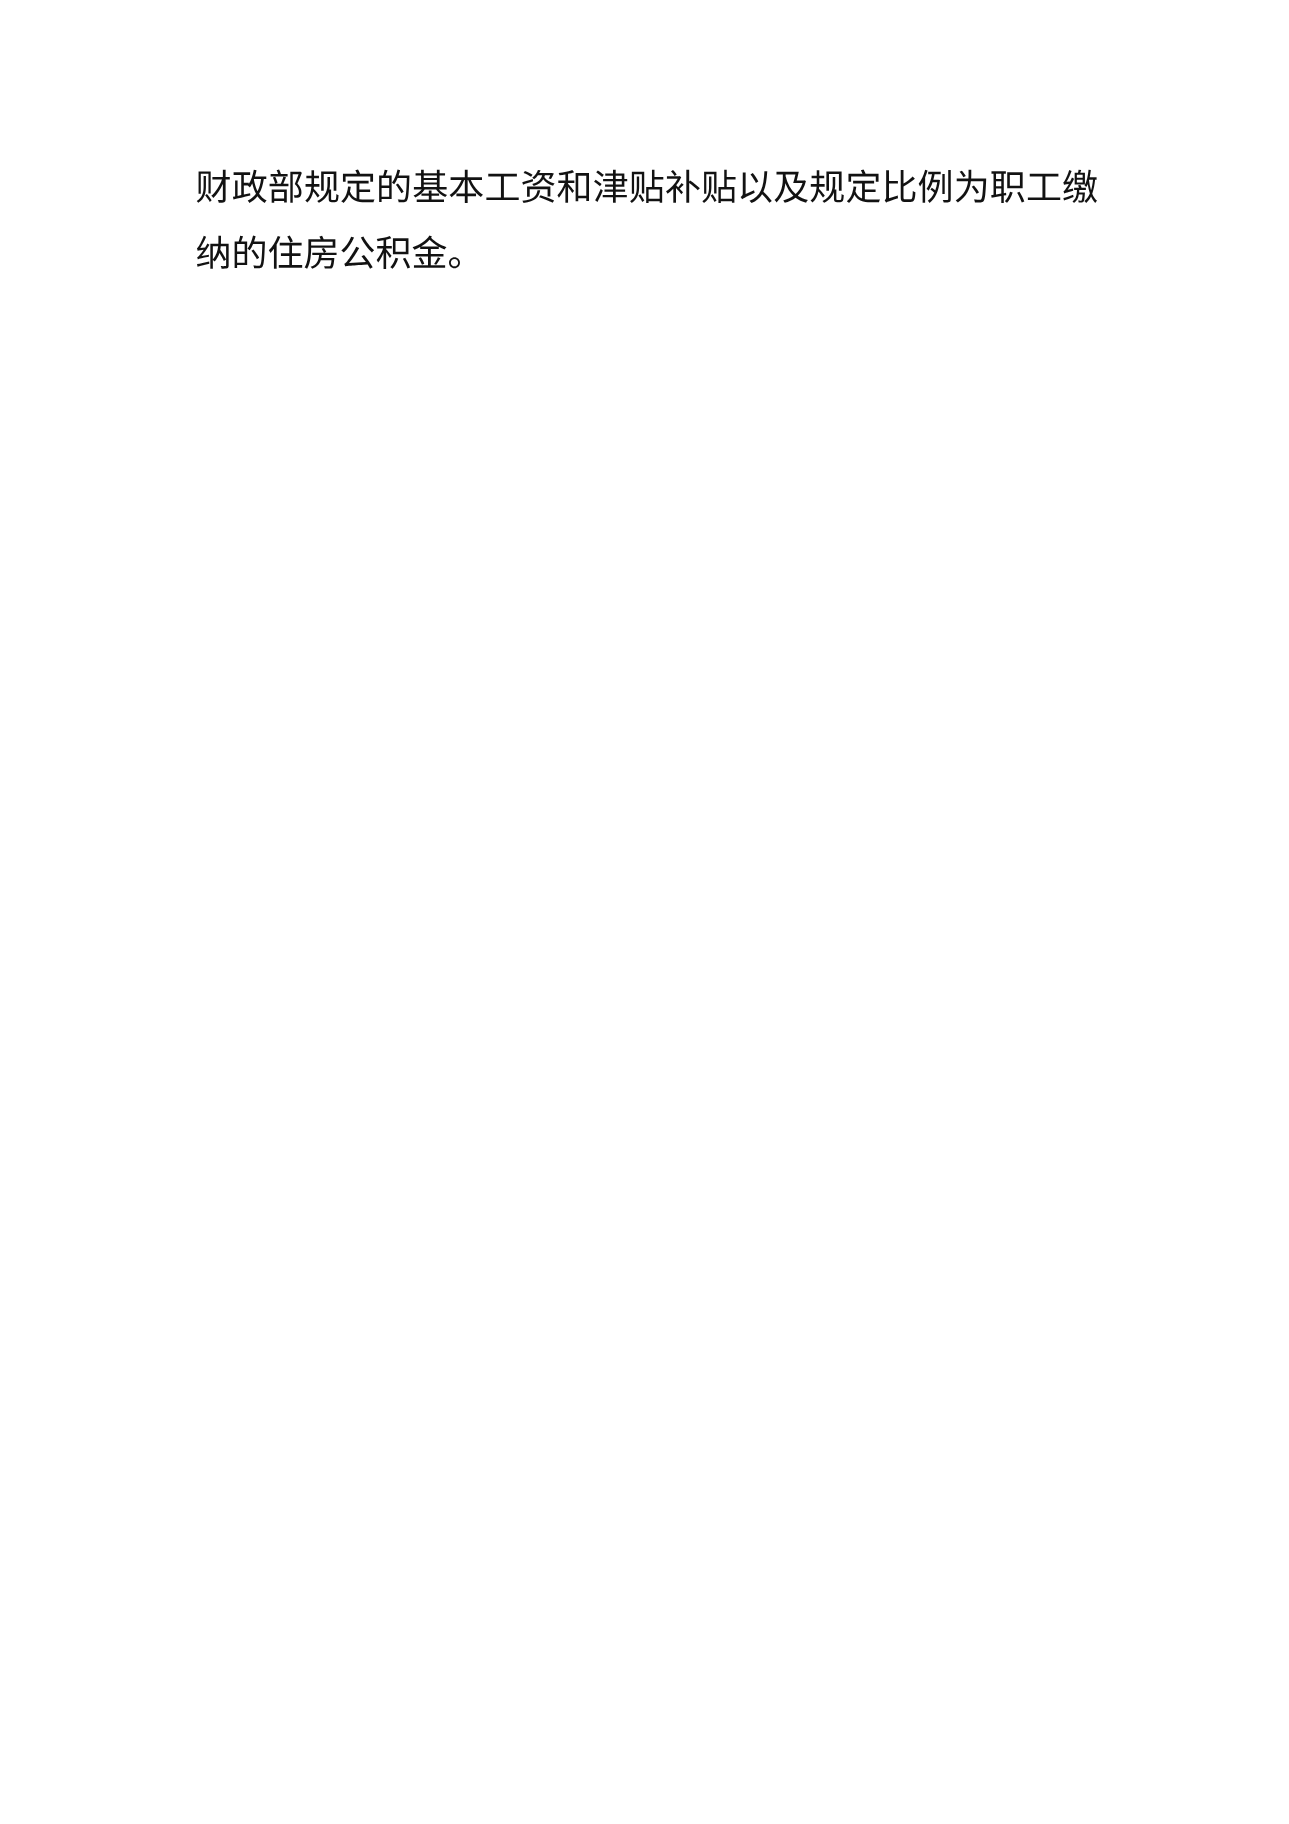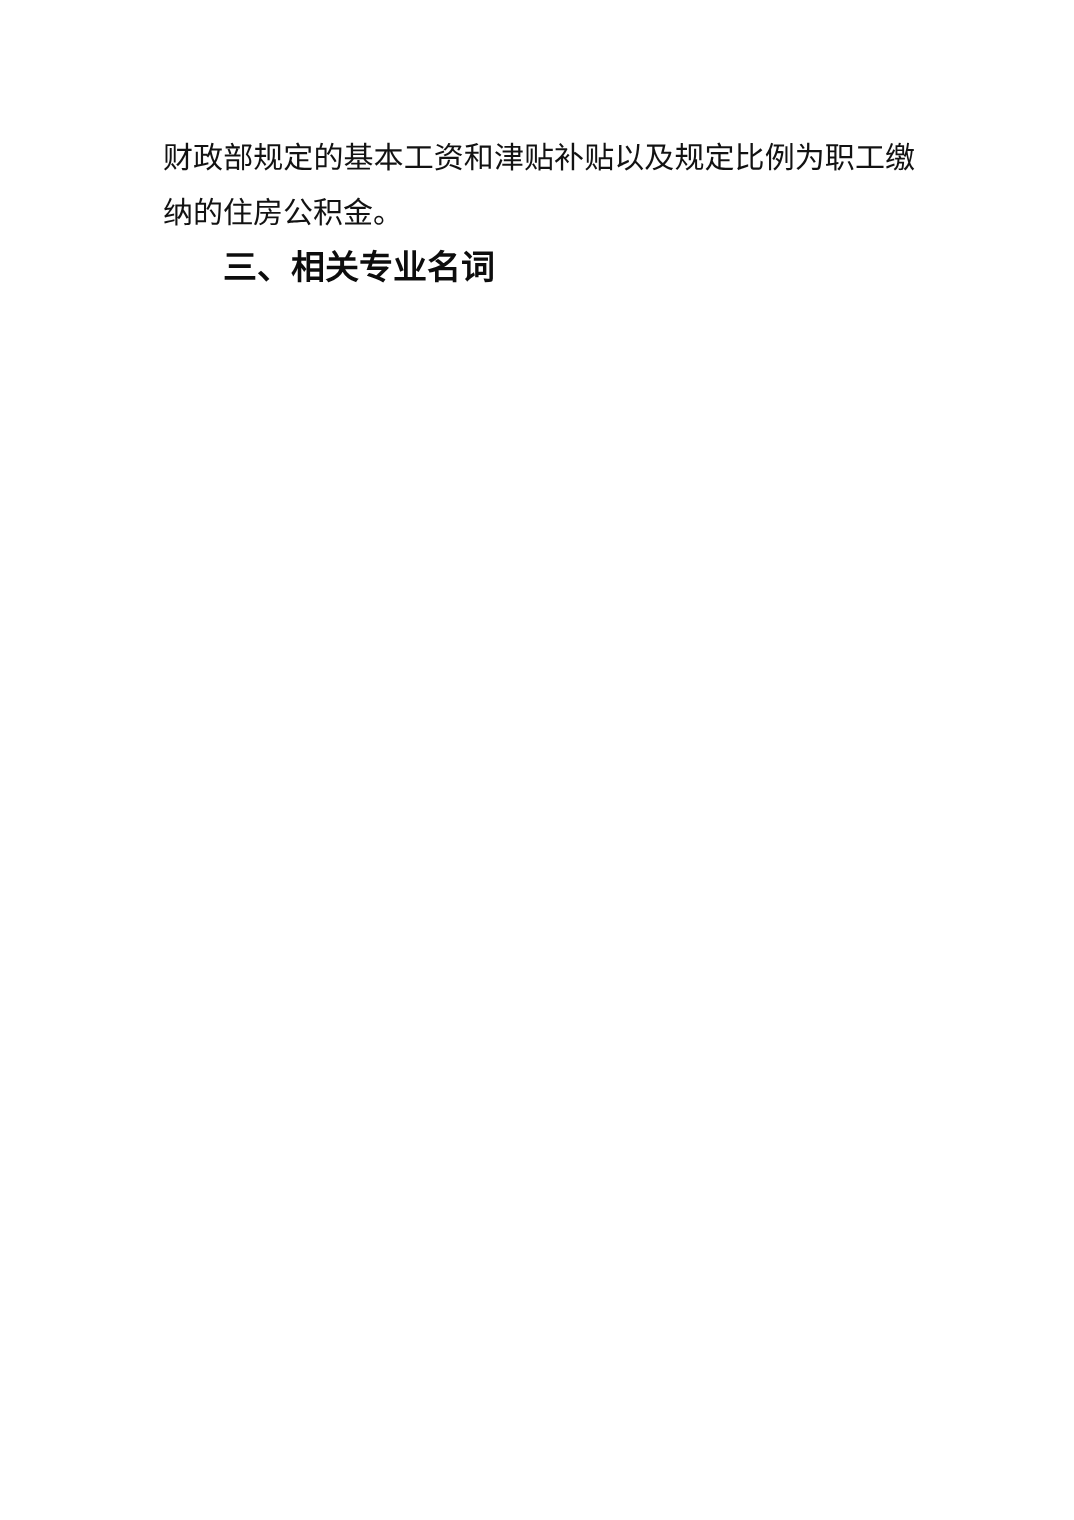--- a/index.html
+++ b/index.html
@@ -46,17 +46,16 @@
     color: #0d0d0d;
   }
 </style>
 </head>
 <body>
 
 <div class="page">
 
   <p class="para no-indent">财政部规定的基本工资和津贴补贴以及规定比例为职工缴纳的住房公积金。</p>
 
-  <h2 class="heading">三、相关专业名词</h2>
 
 
 
 </div>
 
 </body></html>

